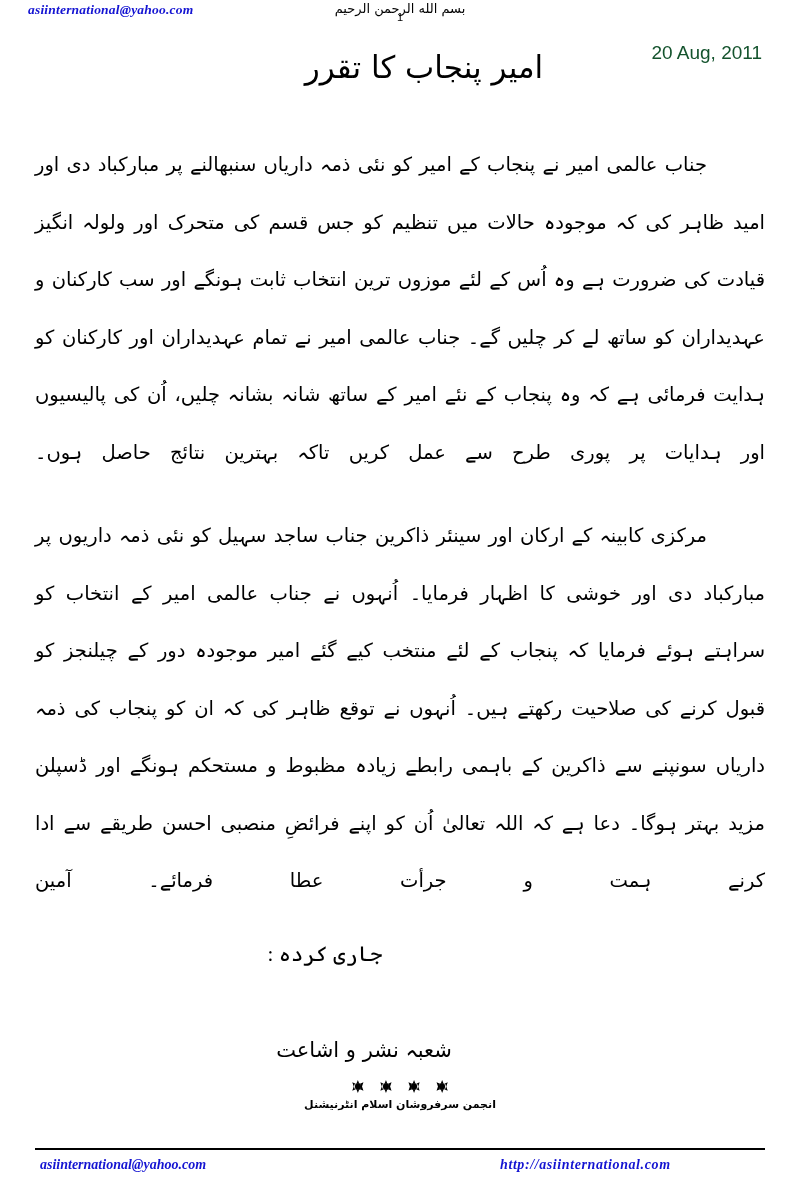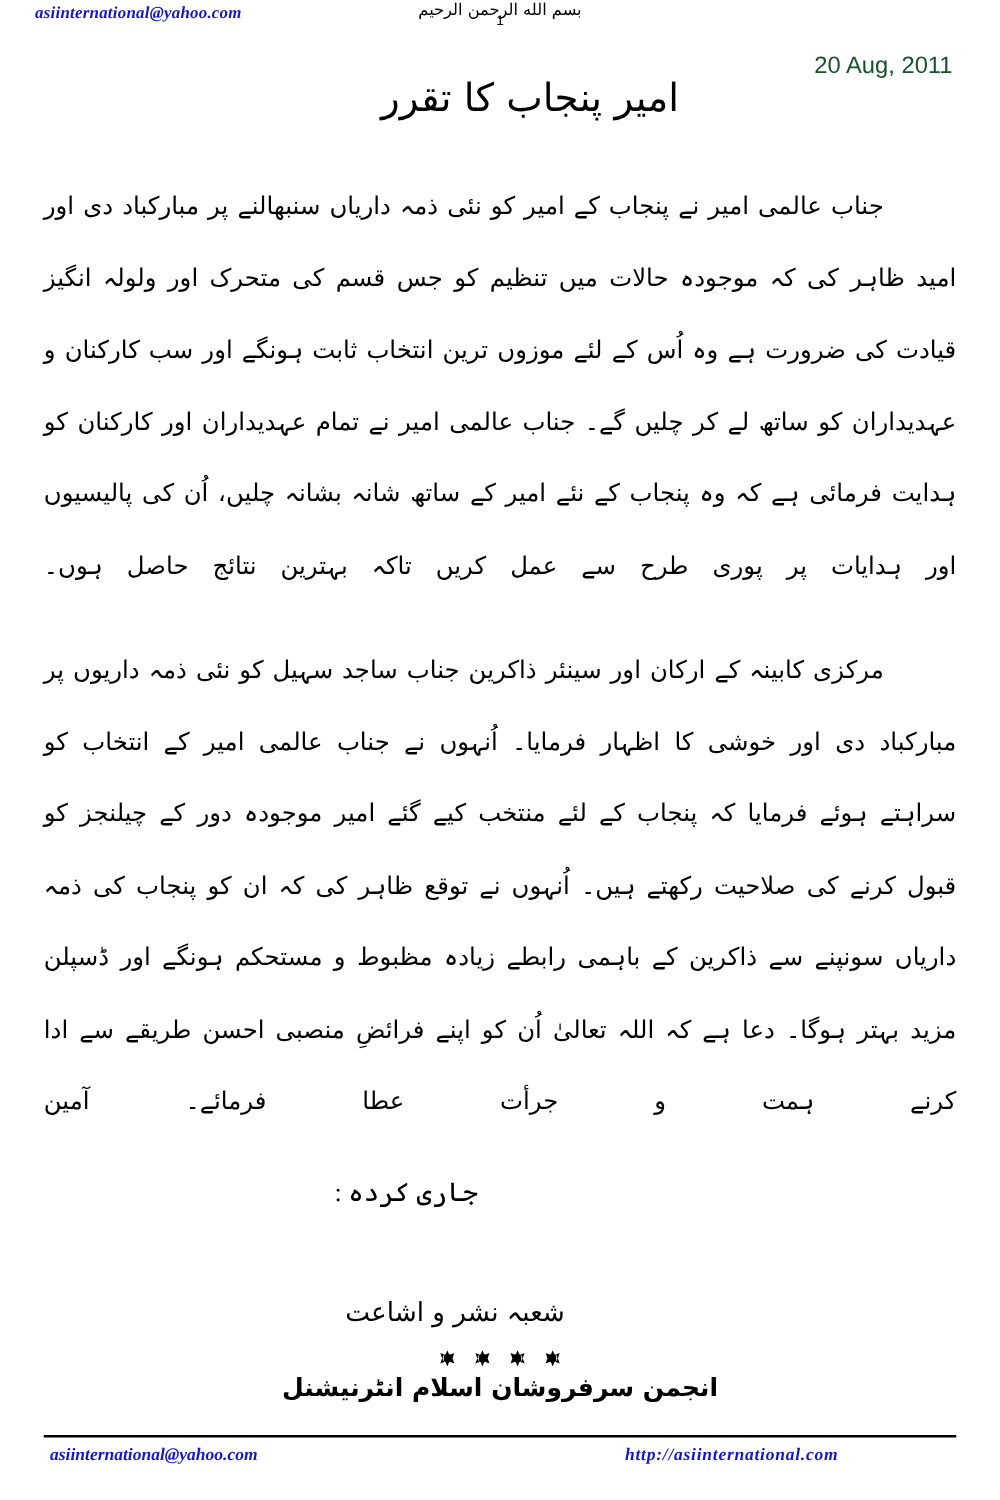--- a/index.html
+++ b/index.html
@@ -73,21 +73,21 @@
     left: 0;
     right: 0;
     top: 44px;
     text-align: center;
     direction: rtl;
     font-family: "DejaVu Sans", sans-serif;
     font-size: 31px;
     font-weight: normal;
     line-height: 1.5;
     letter-spacing: 0.5px;
-    margin: 12px;
+    margin: 0;
     padding-left: 48px;
   }
 
   
   .body-area {
     position: absolute;
     left: 35px;
     right: 35px;
     top: 136px;
     direction: rtl;
@@ -165,21 +165,21 @@
 
   
   .org-name {
     position: absolute;
     left: 0;
     right: 0;
     top: 1098px;
     text-align: center;
     direction: rtl;
     font-family: "DejaVu Sans", sans-serif;
-    font-size: 20px;
+    font-size: 11px;
     font-weight: bold;
     color: #000000;
     letter-spacing: 0.3px;
   }
 
   
   .footer-rule {
     position: absolute;
     left: 35px;
     top: 1148px;

